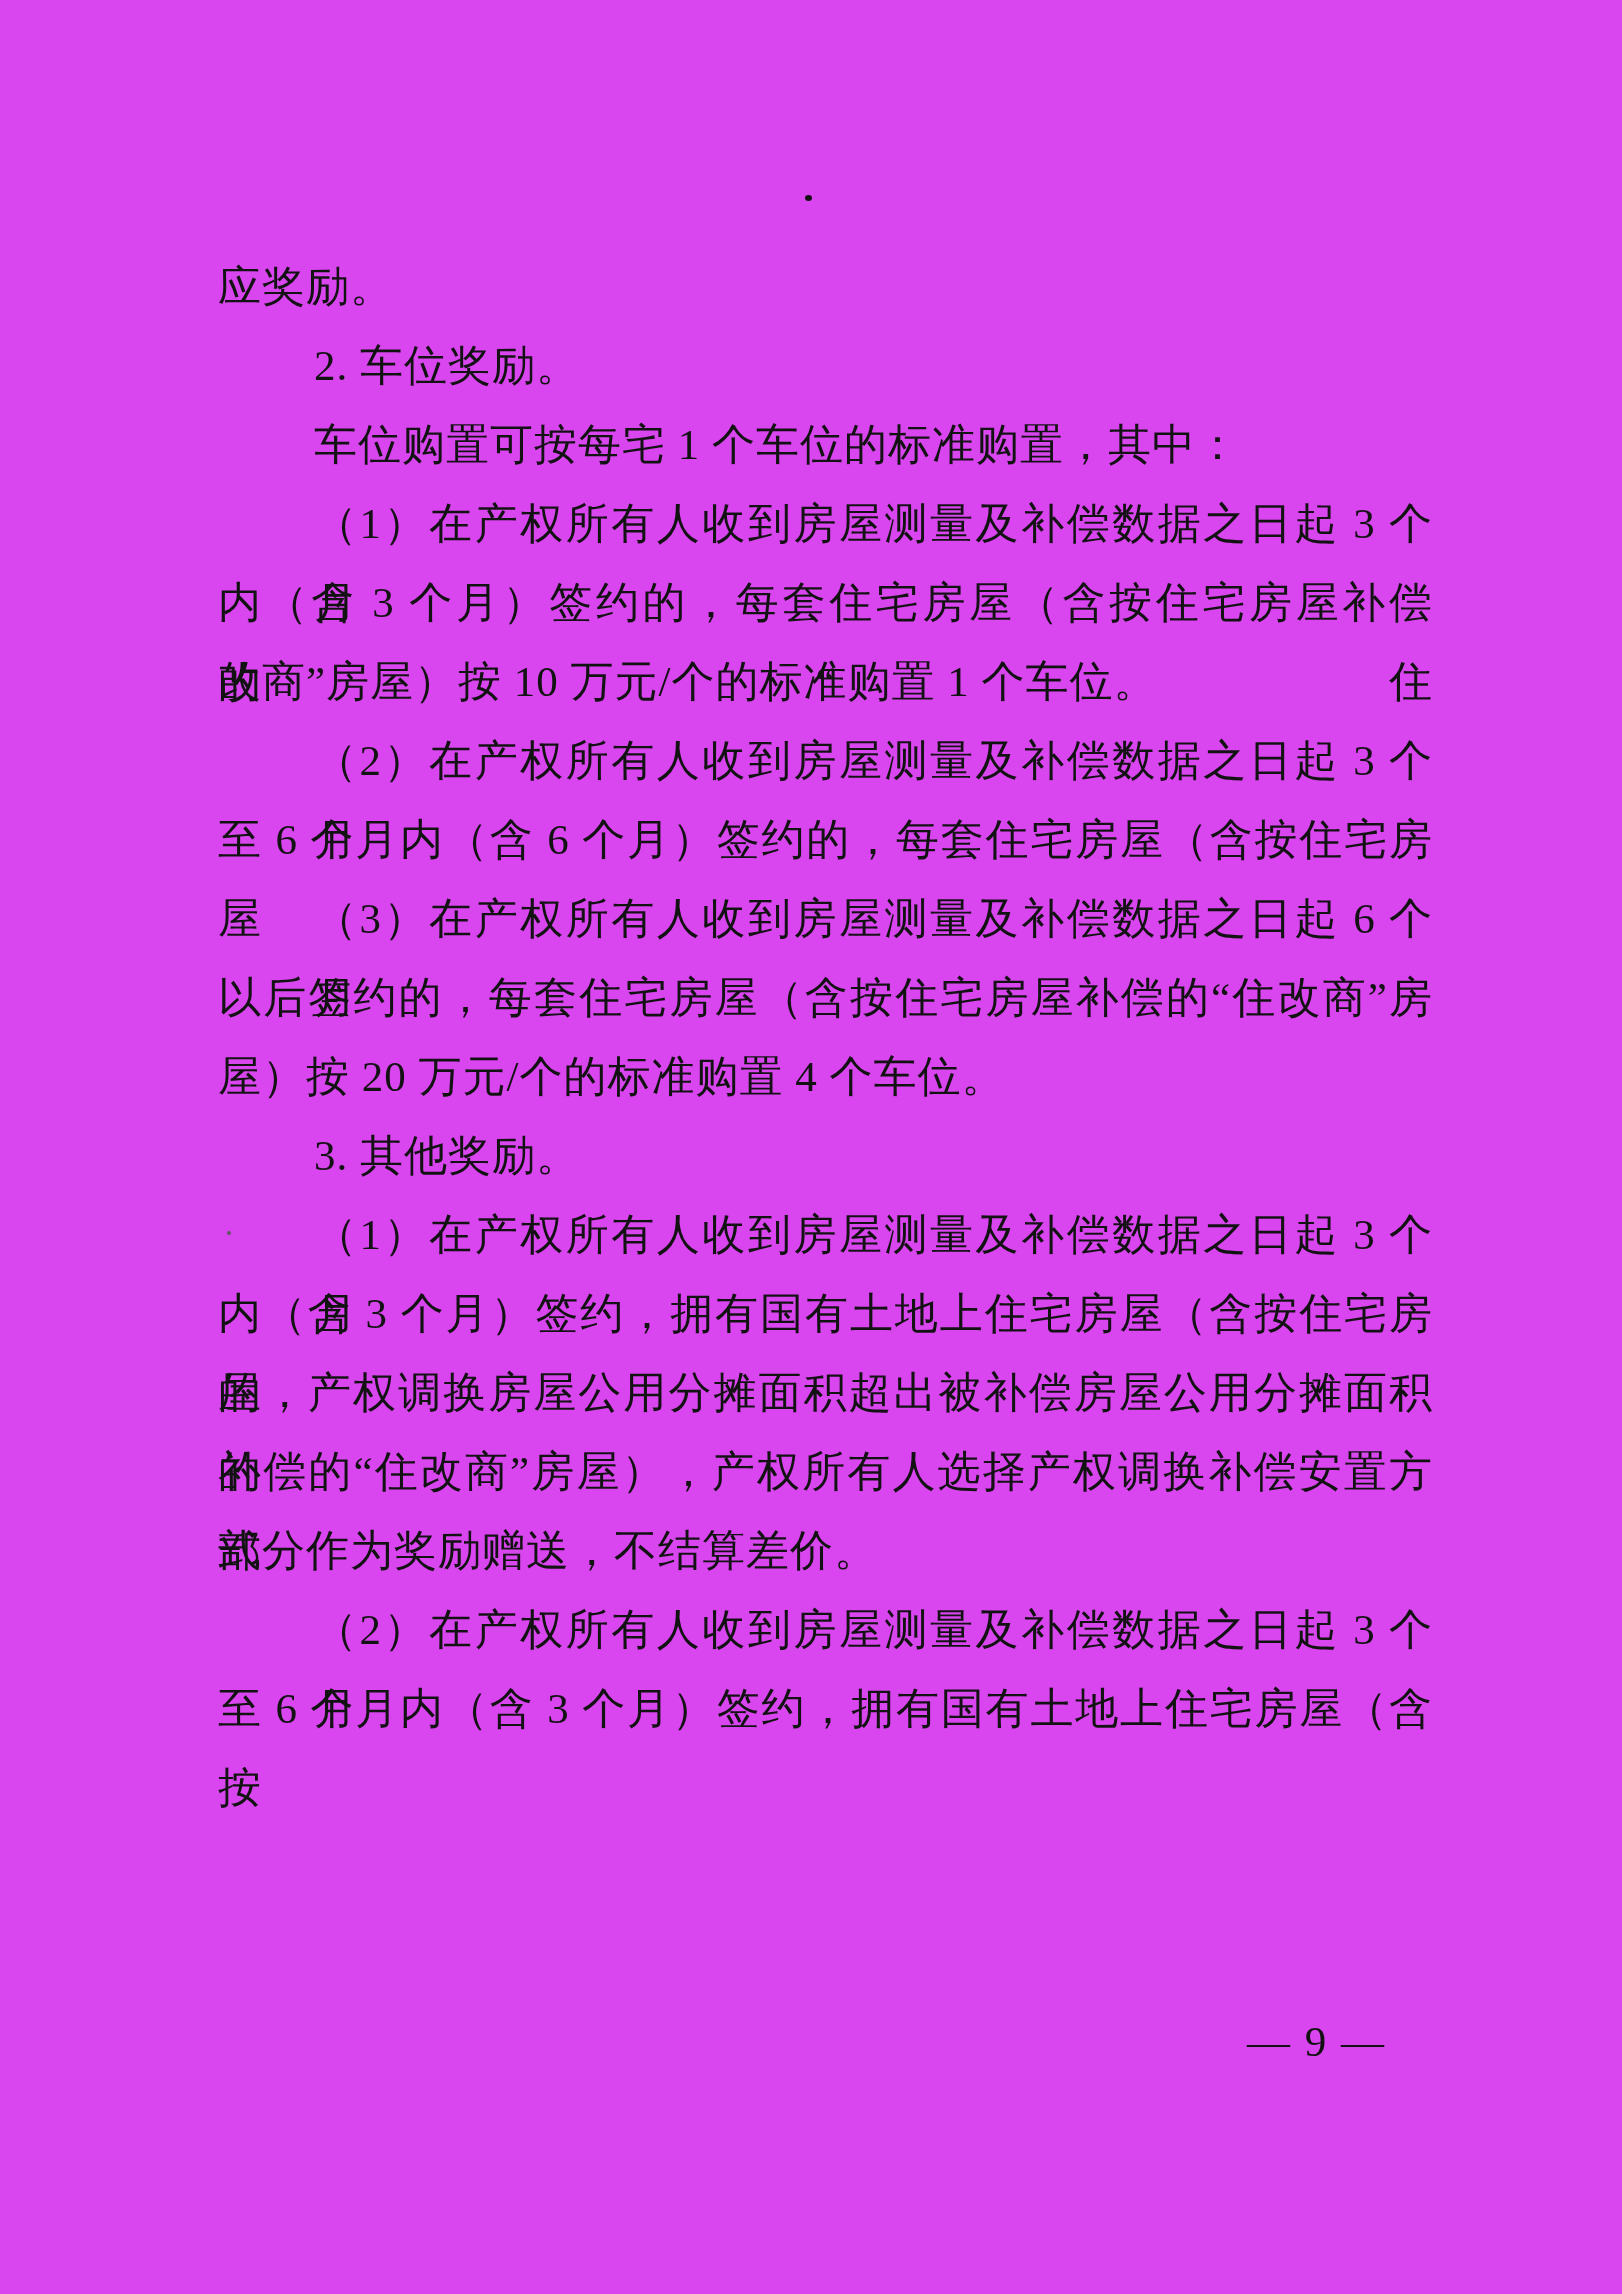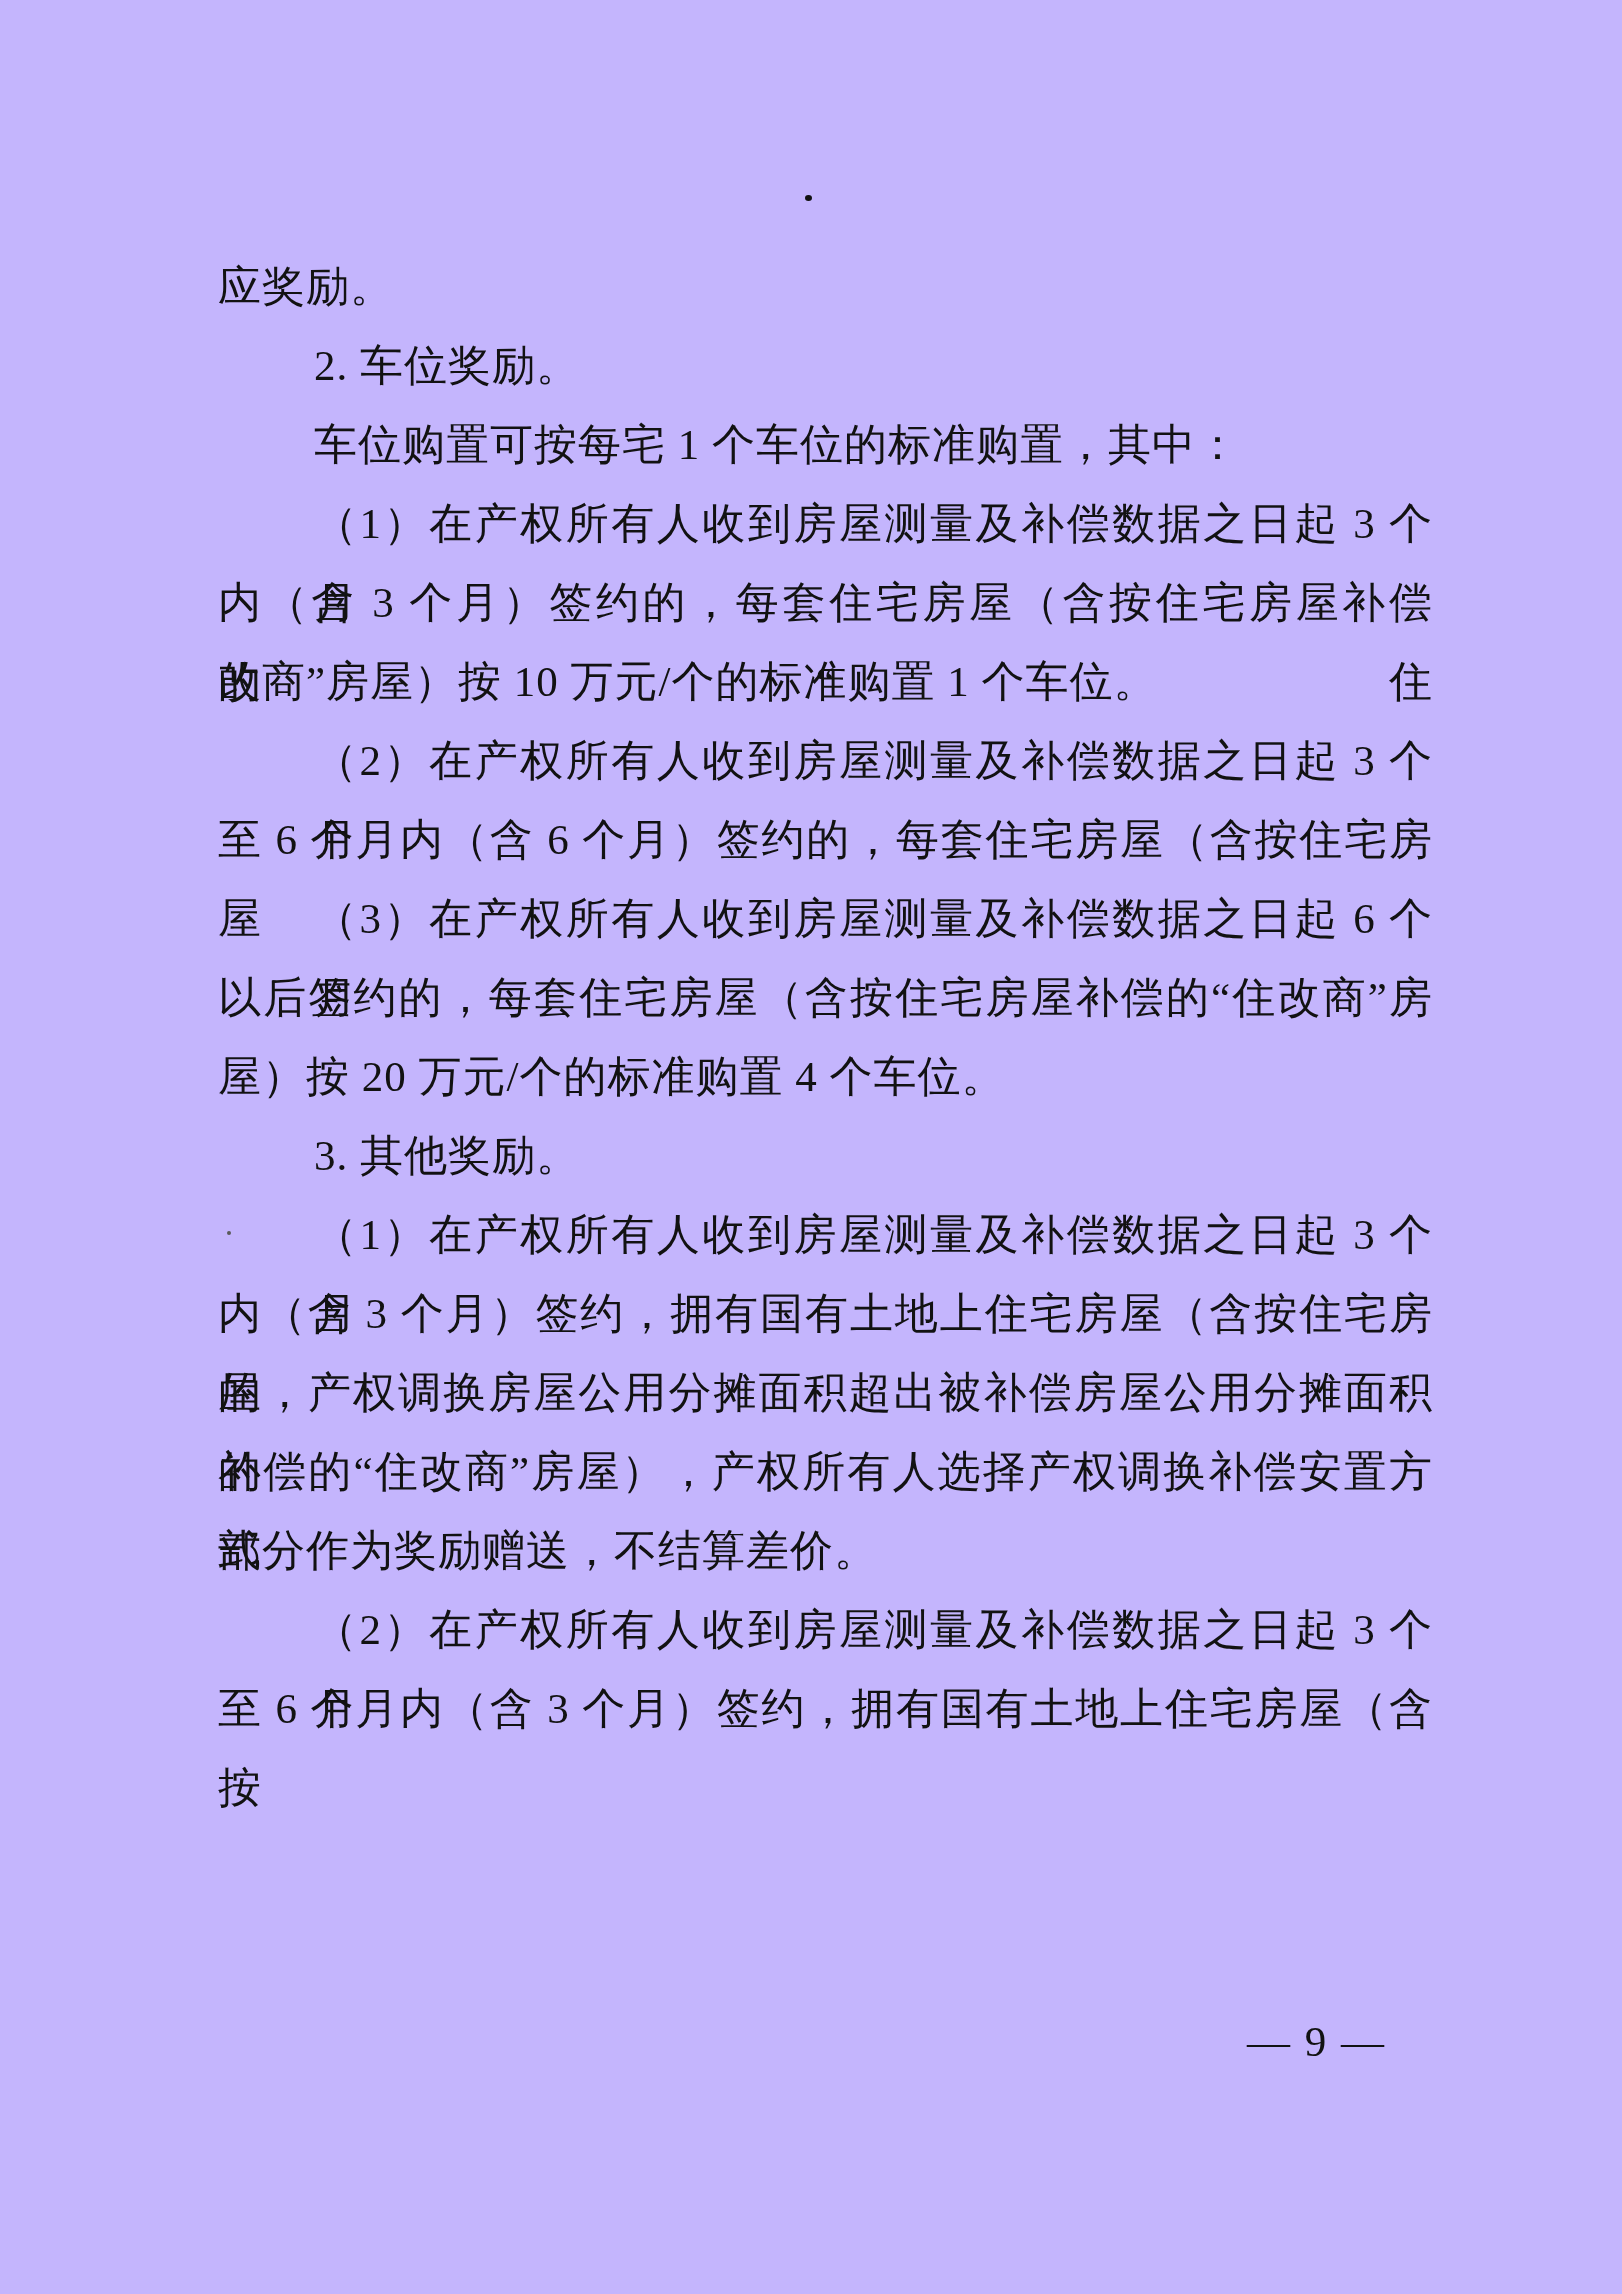--- a/index.html
+++ b/index.html
@@ -4,21 +4,21 @@
 <style>
   html, body {
     margin: 0;
     padding: 0;
     background: #ffffff;
   }
   .page {
     position: relative;
     width: 1622px;
     height: 2295px;
-    background: #c4b5fd;
+    background: #d946ef;
     overflow: hidden;
     font-family: "Liberation Serif", "DejaVu Serif", serif;
     color: #121212;
   }
   .text-block {
     position: absolute;
     left: 218px;
     top: 247px;
     width: 1215px;
   }

